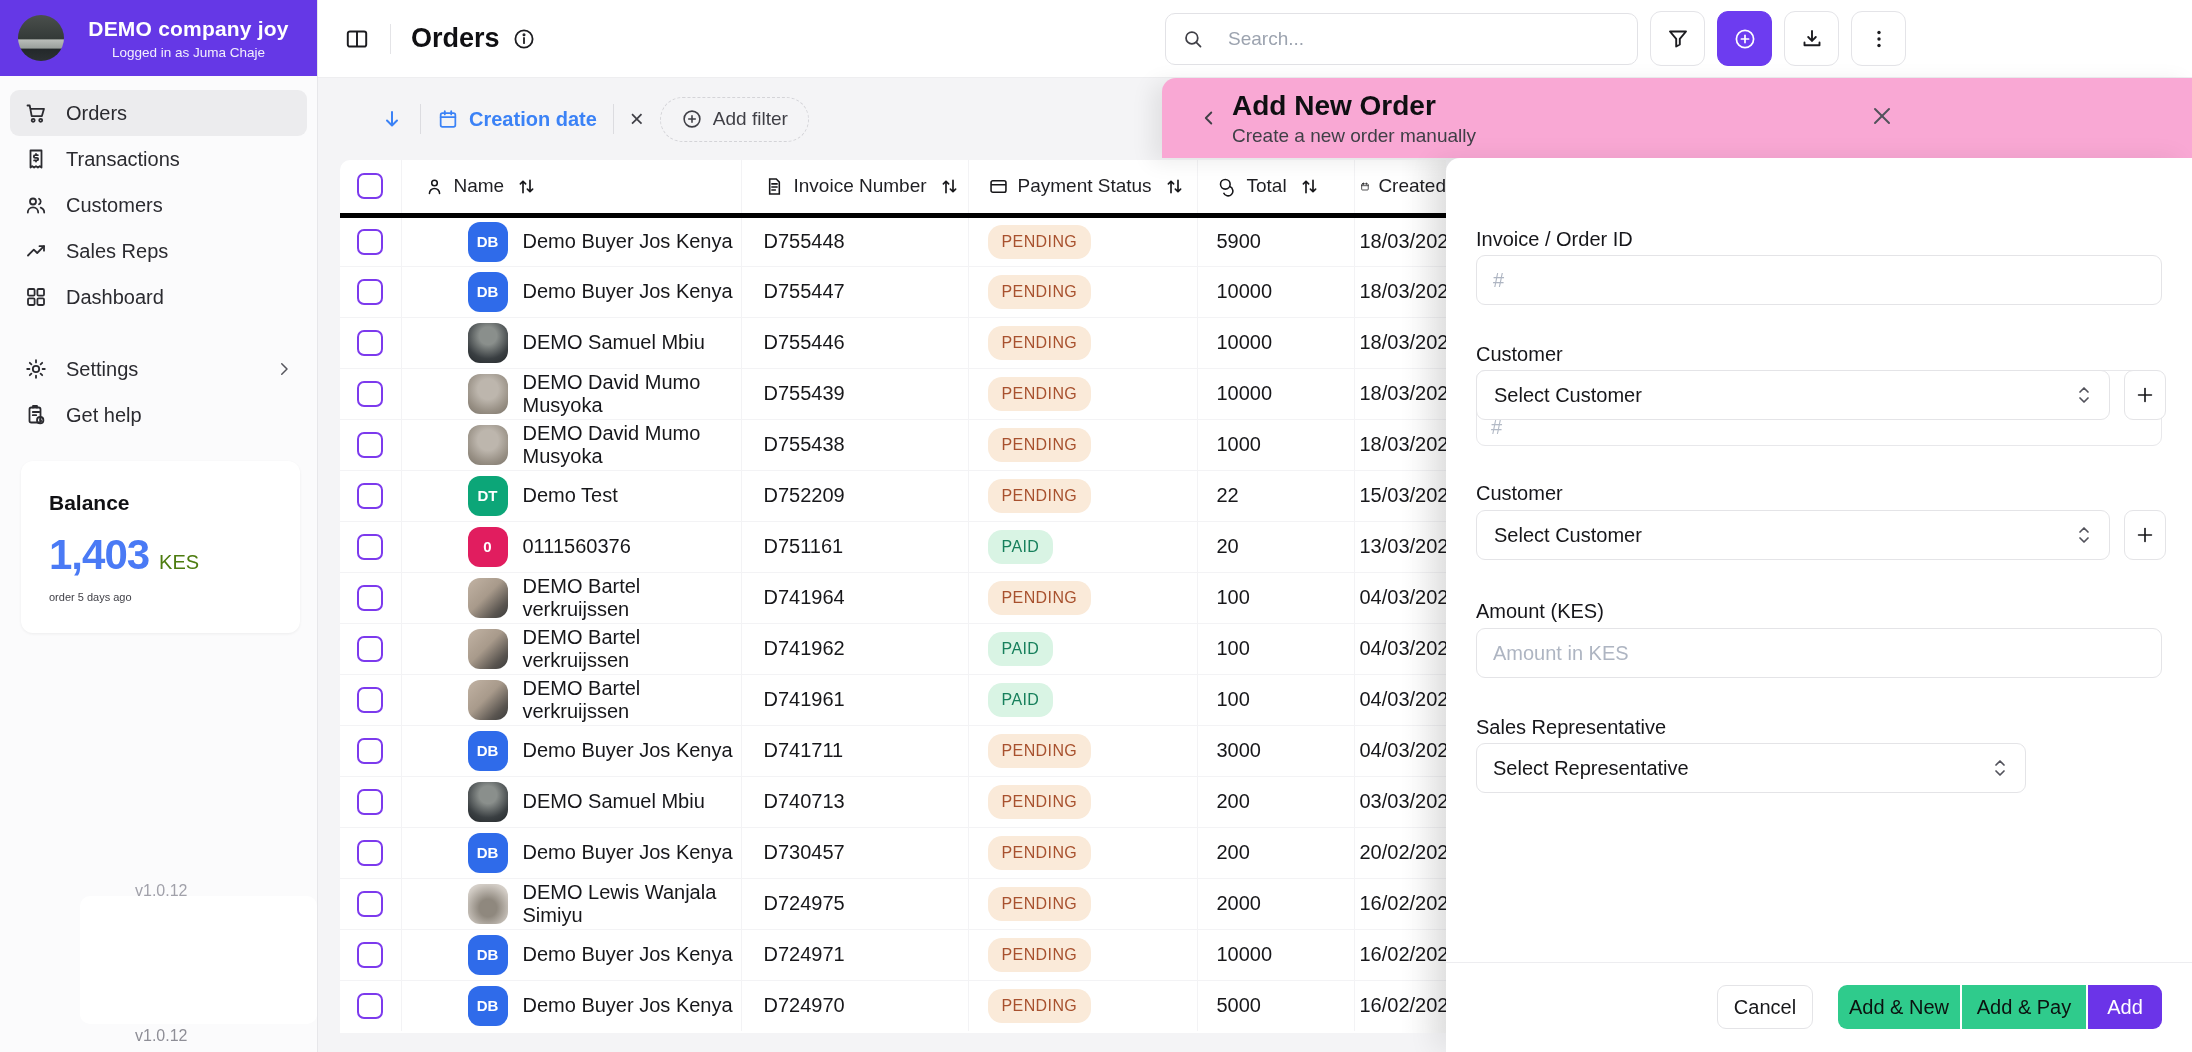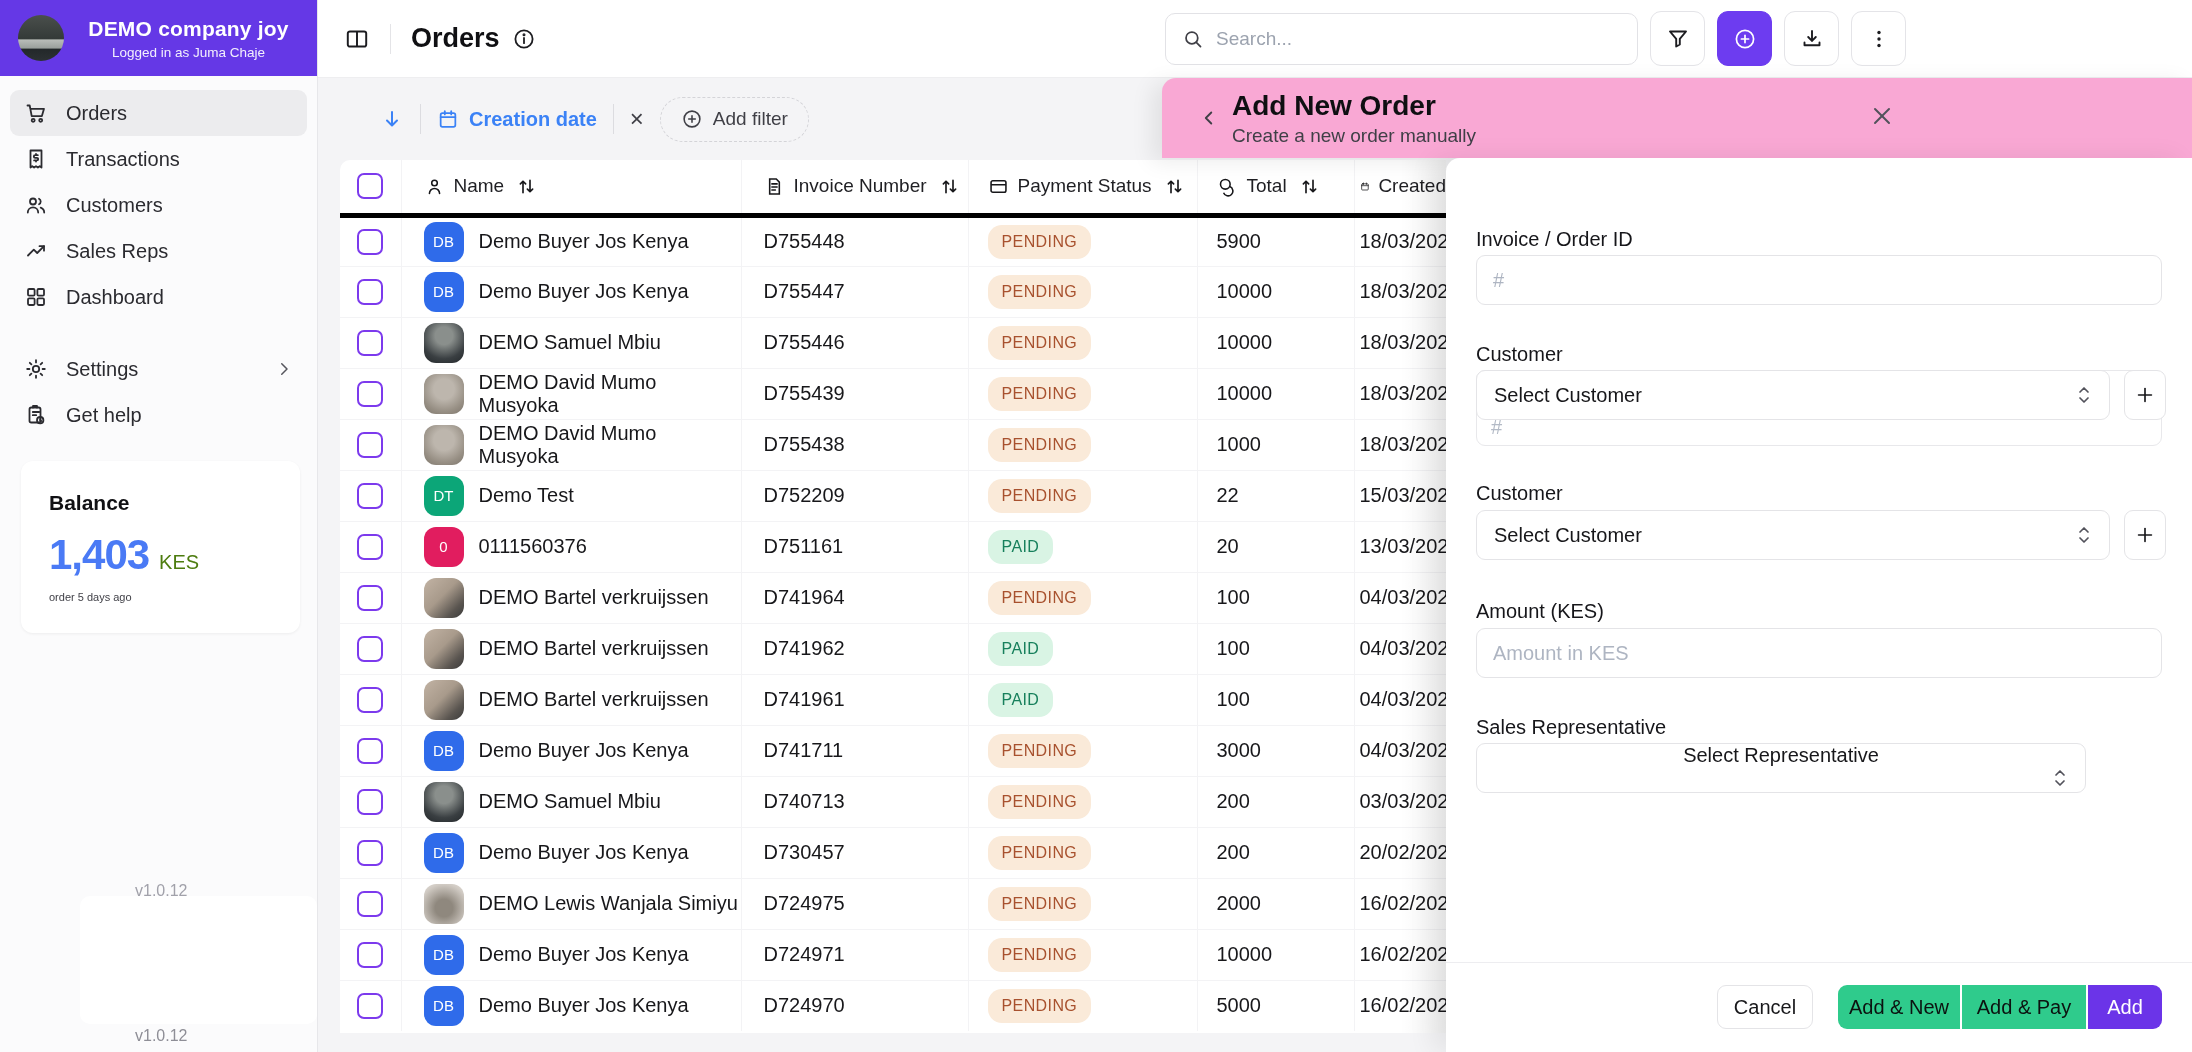--- a/index.html
+++ b/index.html
@@ -31,21 +31,21 @@
   .side-bottom-card { position:absolute; left:80px; top:896px; width:237px; height:128px; background:#fff; border-radius:10px; z-index:2; }
   .version-bottom { position:absolute; left:135px; top:1027px; font-size:16px; color:#8e8e96; z-index:3; }
 
   
   .topbar { position:absolute; left:318px; top:0; width:1874px; height:78px; background:#fff; border-bottom:1px solid #eeeef0; display:flex; align-items:center; padding:0 26px; z-index:4; }
   .tb-toggle { width:26px; height:26px; color:#1c1c20; }
   .tb-divider { width:1px; height:30px; background:#e4e4e7; margin:0 20px; }
   .tb-title { font-size:27px; font-weight:700; color:#101013; }
   .tb-info { width:24px; height:24px; color:#1c1c20; margin-left:12px; }
   .tb-right { margin-left:auto; display:flex; align-items:center; gap:12px; padding-right:260px; }
-  .search-box { width:473px; height:52px; border:1px solid #e2e2e6; border-radius:10px; background:#fff; display:flex; align-items:center; padding:0 16px; gap:12px; }
+  .search-box { width:473px; height:52px; border:1px solid #e2e2e6; border-radius:10px; background:#fff; display:flex; align-items:center; padding:0 16px; gap:24px; }
   .search-box input { border:none; outline:none; font-size:19px; flex:1; font-family:inherit; color:#18181b; background:transparent; }
   .search-box input::placeholder { color:#9ca3af; }
   .sic { width:22px; height:22px; color:#3f3f46; }
   .icon-btn { width:55px; height:55px; border:1px solid #e4e4e8; border-radius:11px; background:#fff; display:flex; align-items:center; justify-content:center; color:#1c1c20; }
   .icon-btn svg { width:24px; height:24px; }
   .icon-btn.primary { background:#6d3cf0; border-color:#6d3cf0; color:#fff; }
 
   
   .filter-row { position:absolute; left:318px; top:78px; width:844px; height:82px; display:flex; align-items:center; padding-left:62px; gap:16px; z-index:1; }
   .f-sort { width:24px; height:24px; color:#3b82f6; }
@@ -63,21 +63,21 @@
   thead th { height:55px; border-bottom:5px solid #000000; font-weight:500; font-size:19px; color:#1f1f23; text-align:left; vertical-align:middle; }
   tbody td { height:51px; border-top:1px solid #f3f3f5; vertical-align:middle; font-size:20px; color:#17171a; }
   tbody tr:first-child td { border-top:none; }
   th+th, td+td { border-left:1px solid #f3f3f5; }
   .th-inner { display:flex; align-items:center; gap:9px; }
   .th-inner svg { width:21px; height:21px; color:#17171a; }
   .sort-ic { width:20px; height:20px; color:#17171a; margin-left:3px; }
   .pad-name{ padding-left:22px } .pad-inv{ padding-left:22px } .pad-pay{ padding-left:19px } .pad-tot{ padding-left:19px } .pad-cre{ padding-left:5px }
   .cb { display:block; width:26px; height:26px; border:2px solid #7c3aed; border-radius:7px; background:#fff; margin-left:17px; }
   .name-cell { display:flex; align-items:center; gap:15px; }
-  .avatar { width:40px; height:40px; border-radius:12px; flex:0 0 40px; display:flex; align-items:center; justify-content:center; font-size:15px; font-weight:400; color:#fff; }
+  .avatar { width:40px; height:40px; border-radius:12px; flex:0 0 40px; display:flex; align-items:center; justify-content:center; font-size:15px; font-weight:700; color:#fff;margin-left:44px; }
   .av-blue { background:#2f6bea; } .av-green{ background:#0ca678; } .av-red{ background:#e11d5f; }
   .photo-samuel { background:radial-gradient(circle at 50% 32%, #8a8f8c 0 26%, #3a3f42 68%, #24282b 100%); }
   .photo-david  { background:radial-gradient(circle at 50% 38%, #bdb6ad 0 32%, #978f84 70%, #7d766c 100%); }
   .photo-bartel { background:linear-gradient(135deg,#c2b3a4 0%,#a89a8b 45%,#5a5550 78%,#3a3a3a 100%); }
   .photo-lewis  { background:radial-gradient(circle at 50% 60%, #8f887e 0 28%, #cfc9c2 75%, #e5e0da 100%); }
   .badge { display:inline-block; padding:8px 14px; border-radius:14px; font-size:16px; font-weight:500; letter-spacing:.4px; }
   .badge.pending { background:#faead9; color:#a8512e; }
   .badge.paid { background:#d9f4e4; color:#17805c; }
   .edge-fade { position:absolute; right:0; top:0; width:46px; height:100%; background:linear-gradient(to right, rgba(0,0,0,0), rgba(0,0,0,.055)); pointer-events:none; }
 
@@ -91,21 +91,21 @@
   .panel-body { position:absolute; left:1446px; top:158px; width:746px; height:894px; background:#fff; border-radius:14px 0 0 0; box-shadow:-14px 0 26px rgba(0,0,0,.07); z-index:7; padding:0 30px; }
   .fld-label { position:absolute; left:30px; font-size:20px; color:#16161a; }
   .txt-input { position:absolute; left:30px; width:686px; height:50px; border:1px solid #e4e4e7; border-radius:9px; font-size:20px; padding:0 16px; font-family:inherit; color:#18181b; background:#fff; outline:none; }
   .txt-input::placeholder { color:#aeb5c2; }
   .combo { position:absolute; left:30px; width:686px; }
   .combo .ghost-box { position:absolute; left:0; top:0; width:686px; height:76px; border:1px solid #e8e8eb; border-radius:9px; background:#fff; }
   .combo .ghost-hash { position:absolute; left:15px; top:46px; font-size:20px; color:#b3bac6; }
   .select-box { position:absolute; left:0; top:0; height:50px; border:1px solid #e4e4e7; border-radius:9px; background:#fff; display:flex; align-items:center; padding:0 16px; font-size:20px; color:#17171a; }
   .select-box .chevs { margin-left:auto; width:18px; height:22px; color:#52525b; }
   .w-select { width:634px;padding-left:17px; }
-  .w-full { width:610px;flex-direction:column; }
+  .w-full { width:550px; }
   .plus-btn { position:absolute; top:0; left:648px; width:42px; height:50px; border:1px solid #e4e4e7; border-radius:9px; background:#fff; display:flex; align-items:center; justify-content:center; color:#17171a; }
   .plus-btn svg { width:22px; height:22px; }
   .panel-footer { position:absolute; left:0; right:0; bottom:0; height:90px; border-top:1px solid #ededf0; }
   .pf-btn { position:absolute; top:22px; height:44px; display:flex; align-items:center; justify-content:center; font-size:20px; font-family:inherit; border:none; }
   .btn-cancel { left:271px; width:96px; background:#fff; border:1px solid #e4e4e7; border-radius:9px; color:#18181b; }
   .btn-addnew { left:392px; width:122px; background:#2fcb8c; color:#0c1210; border-radius:9px 0 0 9px; }
   .btn-addpay { left:514px; width:126px; background:#2fcb8c; color:#0c1210; border-left:2px solid #fff; }
   .btn-add { left:642px; width:74px; background:#6b34e8; color:#fff; border-radius:0 9px 9px 0; }
 </style>
 </head>

